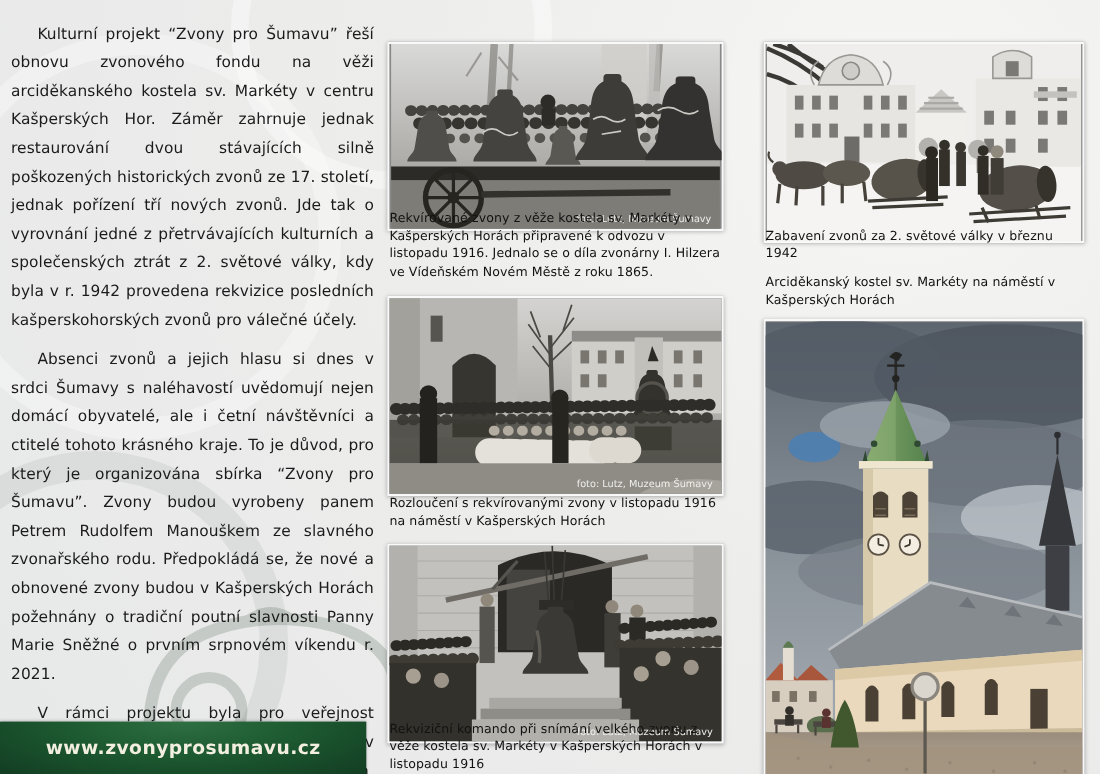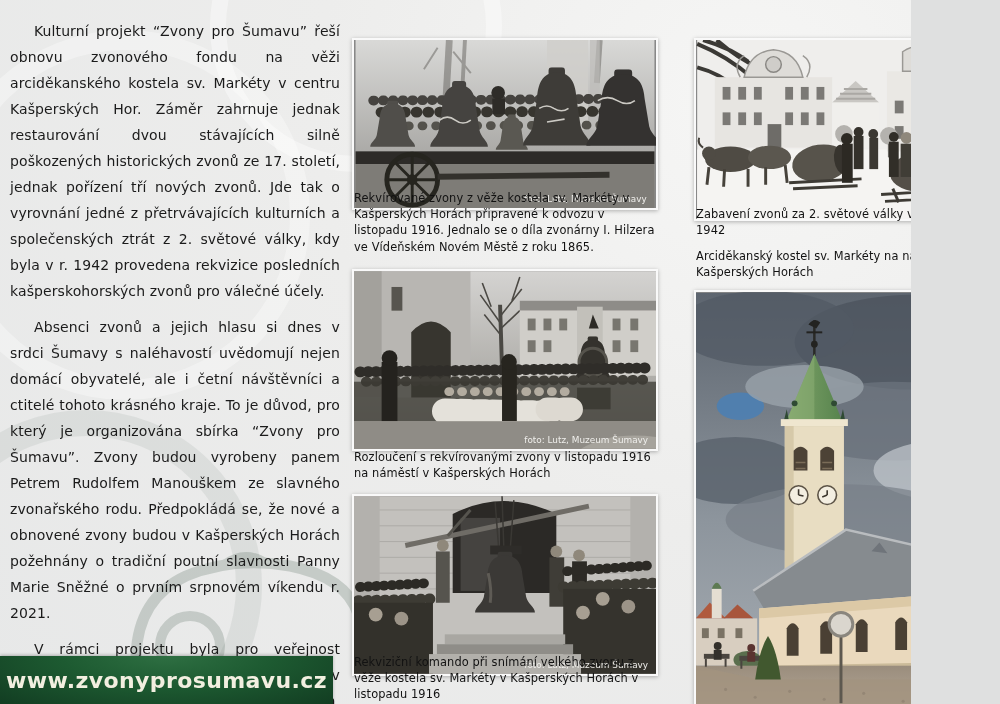--- a/index.html
+++ b/index.html
@@ -1,17 +1,17 @@
 <!DOCTYPE html>
 <html><head>
 <meta charset="utf-8">
 <style>
   html,body{margin:0;padding:0;background:#dfe0e0;}
   .page{
-    position:relative;width:911px;height:704px;overflow:hidden;
+    position:relative;width:1000px;height:704px;overflow:hidden;
     background:radial-gradient(circle at 82% 15%, #f6f6f5 0%, #ededec 45%, #e7e8e8 100%);
     font-family:"DejaVu Sans", sans-serif;color:#1d1d1d;
   }
   
   .swirl{position:absolute;border-radius:50%;pointer-events:none;}
   .swirl1{left:-60px;top:30px;width:330px;height:330px;border:20px solid rgba(255,255,255,.55);opacity:.6;}
   .swirl2{left:-90px;top:410px;width:300px;height:300px;border:26px solid rgba(185,192,188,.30);}
   .swirl3{left:210px;top:-120px;width:260px;height:260px;border:16px solid rgba(255,255,255,.40);}
   .bell-watermark{position:absolute;left:128px;top:550px;opacity:.26;z-index:1;}
   
@@ -20,21 +20,21 @@
     margin:0 0 10px 0;text-align:justify;font-size:14px;line-height:26px;
     letter-spacing:.1px;text-indent:24px;color:#1b1b1b;font-weight:500;
   }
   
   .footer-bar{
     position:absolute;left:0;top:656px;width:333px;height:48px;z-index:3;
     background:radial-gradient(ellipse at 50% 0%, #2e6f42 0%, #1d5a31 45%, #123d22 100%);
     display:flex;align-items:center;justify-content:center;
     box-shadow:0 -1px 3px rgba(0,0,0,.25);
   }
-  .footer-bar span{color:#f2efe0;font-size:22px;font-weight:bold;letter-spacing:.4px;}
+  .footer-bar span{color:#f2efe0;font-size:17px;font-weight:bold;letter-spacing:.4px;}
   
   .col-mid{position:absolute;left:352px;top:0;width:306px;height:704px;z-index:2;}
   .col-right{position:absolute;left:694px;top:0;width:292px;height:704px;z-index:2;border-radius:20px;}
   .photo{
     position:absolute;left:0;background:#888;
     border:2px solid rgba(255,255,255,.95);
     box-shadow:0 1px 4px rgba(0,0,0,.28);
     margin-top:24px;
   }
   .photo svg{display:block;}

